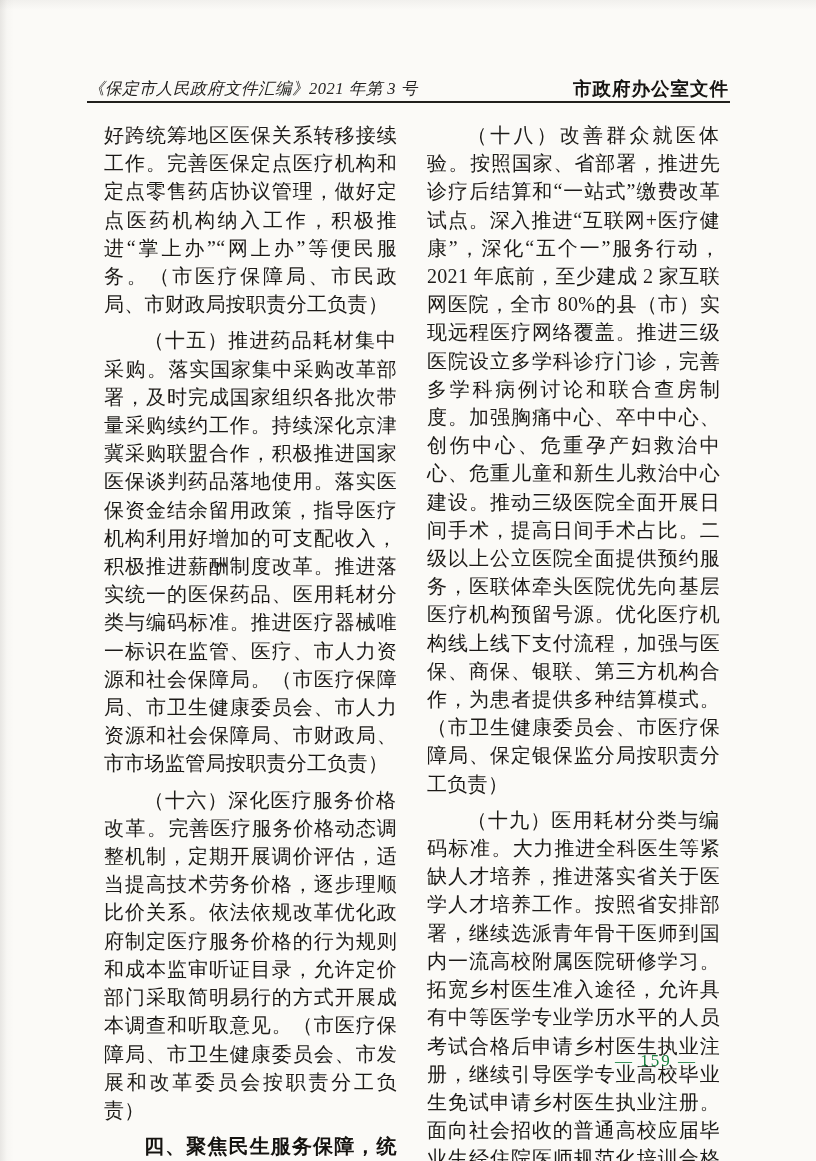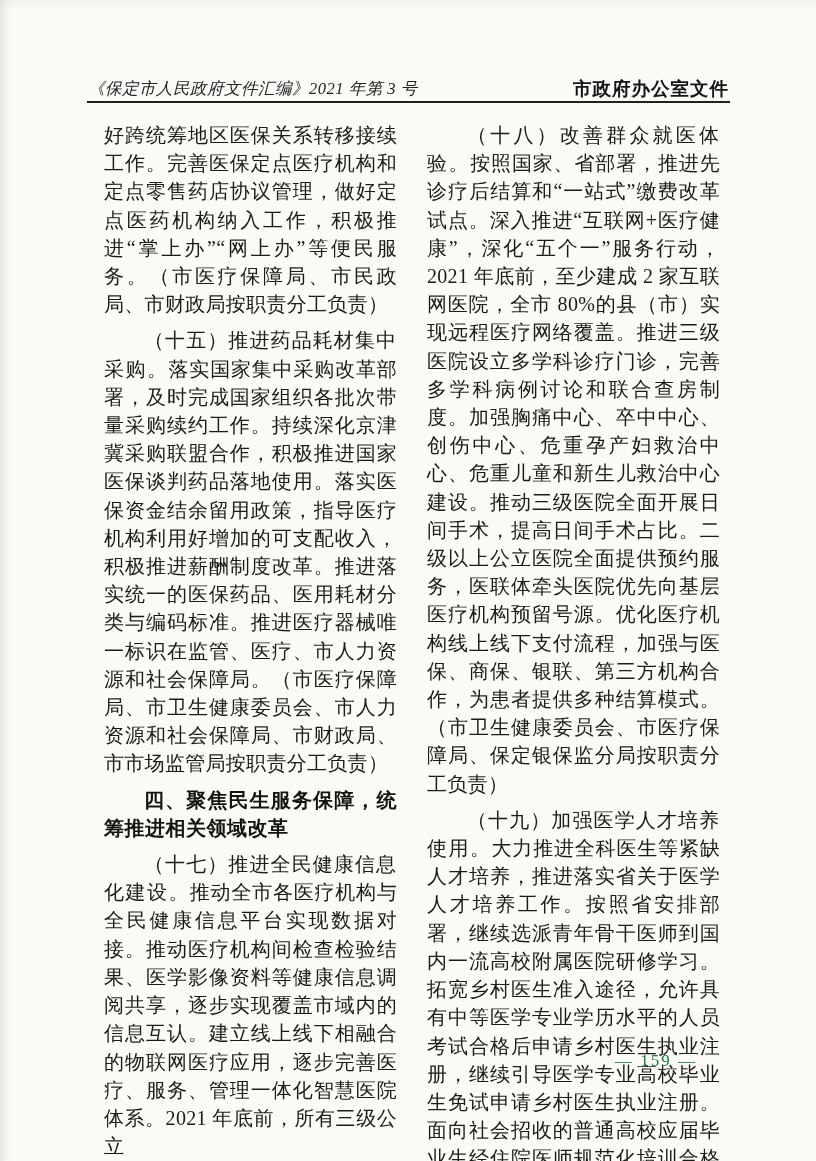--- a/index.html
+++ b/index.html
@@ -109,26 +109,27 @@
     <span class="header-left">《保定市人民政府文件汇编》2021 年第 3 号</span>
     <span class="header-right">市政府办公室文件</span>
   </div>
   <div class="header-rule"></div>
 
   <div class="columns">
 
     <div class="col">
       <p class="continuation">好跨统筹地区医保关系转移接续工作。完善医保定点医疗机构和定点零售药店协议管理，做好定点医药机构纳入工作，积极推进“掌上办”“网上办”等便民服务。（市医疗保障局、市民政局、市财政局按职责分工负责）</p>
       <p class="numbered"><span class="lead-kai">（十五）推进药品耗材集中采购。</span><span>落实国家集中采购改革部署，及时完成国家组织各批次带量采购续约工作。持续深化京津冀采购联盟合作，积极推进国家医保谈判药品落地使用。落实医保资金结余留用政策，指导医疗机构利用好增加的可支配收入，积极推进薪酬制度改革。推进落实统一的医保药品、医用耗材分类与编码标准。推进医疗器械唯一标识在监管、医疗、市人力资源和社会保障局。（市医疗保障局、市卫生健康委员会、市人力资源和社会保障局、市财政局、市市场监管局按职责分工负责）</span></p>
+      <p class="numbered"><span class="lead-kai">（十六）深化医疗服务价格改革。</span><span>完善医疗服务价格动态调整机制，定期开展调价评估，适当提高技术劳务价格，逐步理顺比价关系。依法依规改革优化政府制定医疗服务价格的行为规则和成本监审听证目录，允许定价部门采取简明易行的方式开展成本调查和听取意见。（市医疗保障局、市卫生健康委员会、市发展和改革委员会按职责分工负责）</span></p>
       <p class="heading">四、聚焦民生服务保障，统筹推进相关领域改革</p>
       <p class="numbered"><span class="lead-kai">（十七）推进全民健康信息化建设。</span><span>推动全市各医疗机构与全民健康信息平台实现数据对接。推动医疗机构间检查检验结果、医学影像资料等健康信息调阅共享，逐步实现覆盖市域内的信息互认。建立线上线下相融合的物联网医疗应用，逐步完善医疗、服务、管理一体化智慧医院体系。2021 年底前，所有三级公立</span></p>
     </div>
 
     <div class="col">
       <p class="numbered"><span class="lead-kai">（十八）改善群众就医体验。</span><span>按照国家、省部署，推进先诊疗后结算和“一站式”缴费改革试点。深入推进“互联网+医疗健康”，深化“五个一”服务行动，2021 年底前，至少建成 2 家互联网医院，全市 80%的县（市）实现远程医疗网络覆盖。推进三级医院设立多学科诊疗门诊，完善多学科病例讨论和联合查房制度。加强胸痛中心、卒中中心、创伤中心、危重孕产妇救治中心、危重儿童和新生儿救治中心建设。推动三级医院全面开展日间手术，提高日间手术占比。二级以上公立医院全面提供预约服务，医联体牵头医院优先向基层医疗机构预留号源。优化医疗机构线上线下支付流程，加强与医保、商保、银联、第三方机构合作，为患者提供多种结算模式。（市卫生健康委员会、市医疗保障局、保定银保监分局按职责分工负责）</span></p>
-      <p class="numbered"><span class="lead-kai">（十九）加强医学人才培养使用。</span><span>大力推进全科医生等紧缺人才培养，推进落实省关于医学人才培养工作。按照省安排部署，继续选派青年骨干医师到国内一流高校附属医院研修学习。拓宽乡村医生准入途径，允许具有中等医学专业学历水平的人员考试合格后申请乡村医生执业注册，继续引导医学专业高校毕业生免试申请乡村医生执业注册。面向社会招收的普通高校应届毕业生经住院医师规范化培训合格后当年在医疗卫生机构就业的，在招聘、派</span></p>
+      <p class="numbered"><span class="lead-kai">（十九）医用耗材分类与编码标准。</span><span>大力推进全科医生等紧缺人才培养，推进落实省关于医学人才培养工作。按照省安排部署，继续选派青年骨干医师到国内一流高校附属医院研修学习。拓宽乡村医生准入途径，允许具有中等医学专业学历水平的人员考试合格后申请乡村医生执业注册，继续引导医学专业高校毕业生免试申请乡村医生执业注册。面向社会招收的普通高校应届毕业生经住院医师规范化培训合格后当年在医疗卫生机构就业的，在招聘、派</span></p>
     </div>
 
   </div>
 
   <div class="footer-pagenum">— 159 —</div>
 
 </div>
 
 </body></html>

